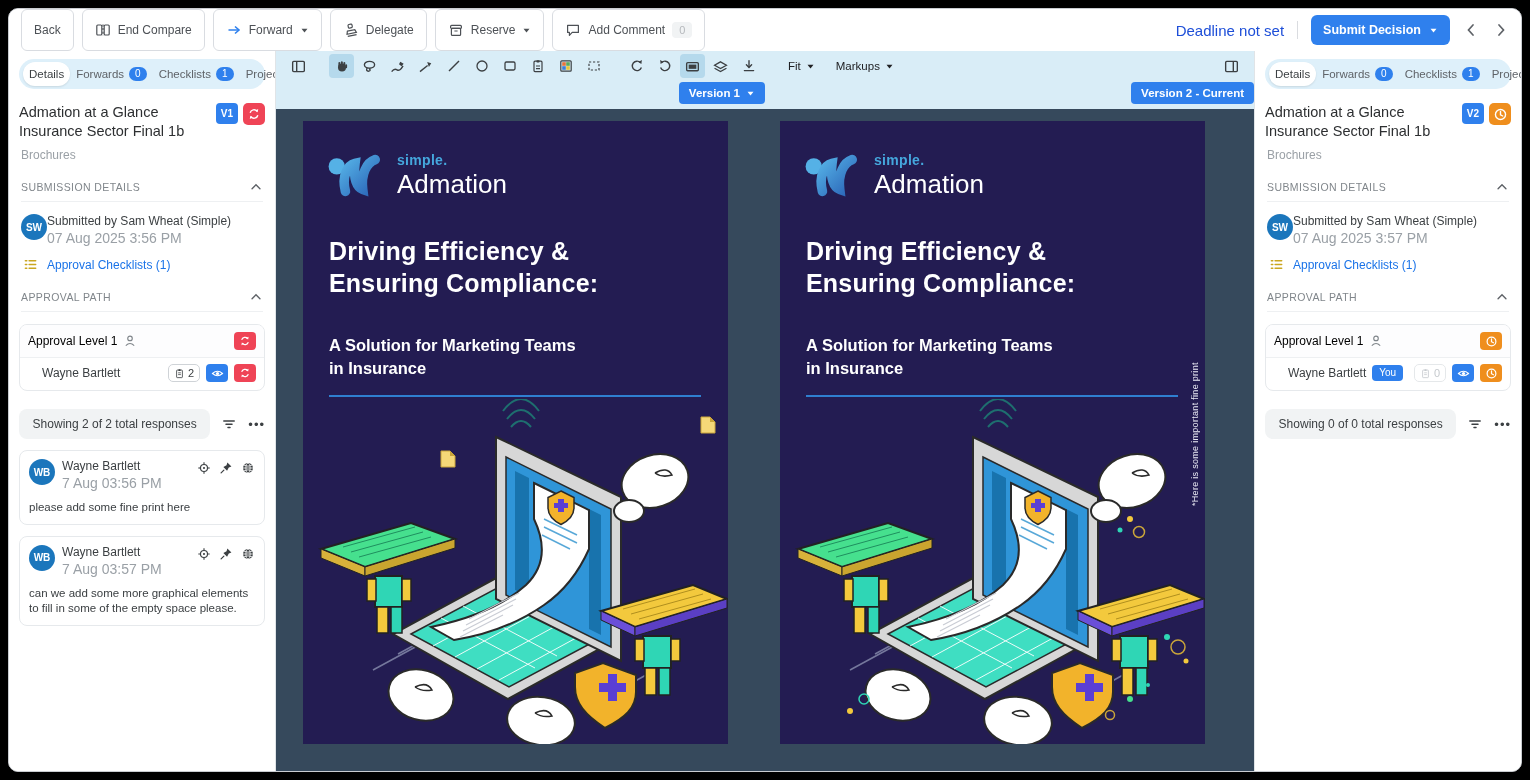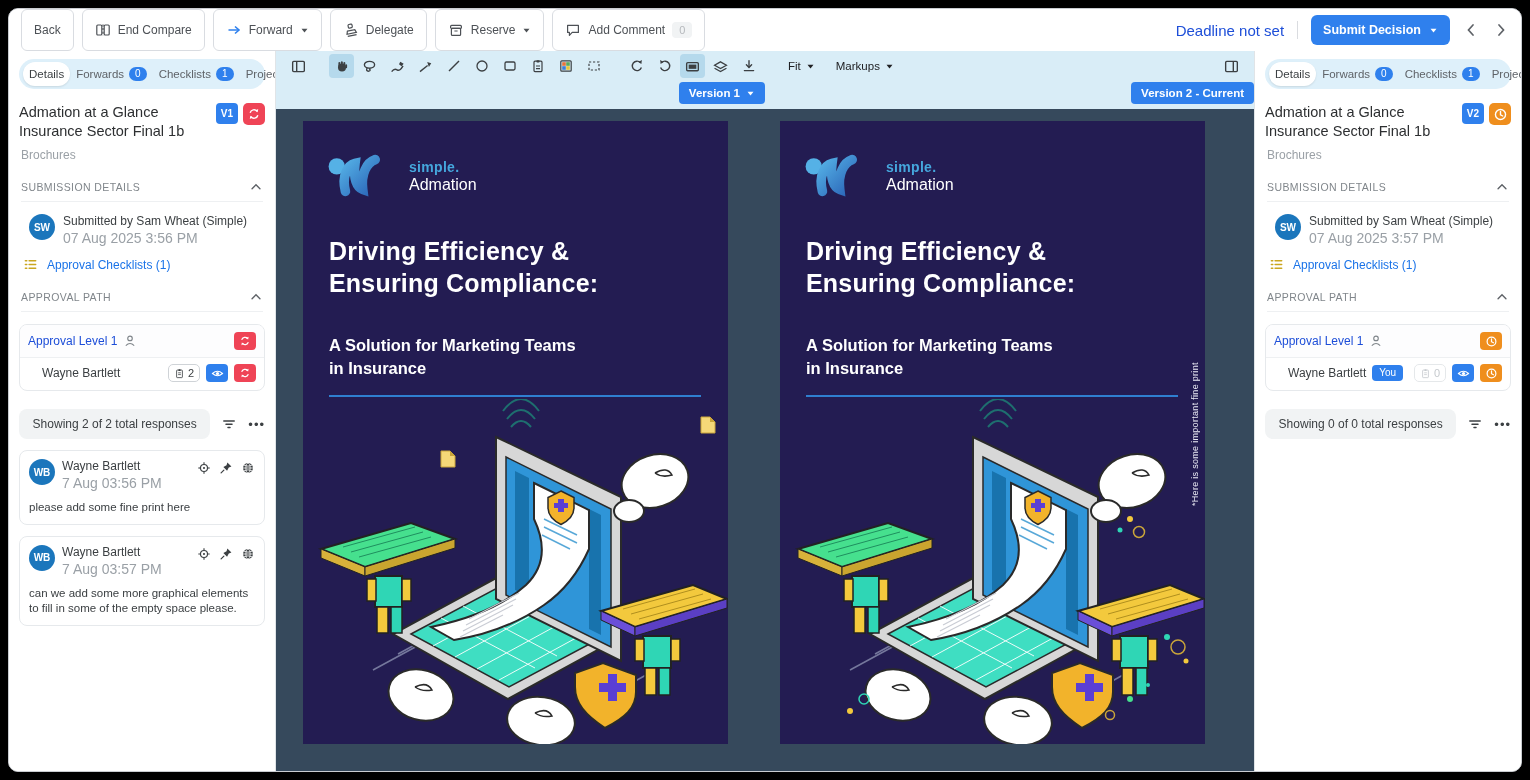--- a/index.html
+++ b/index.html
@@ -28,28 +28,28 @@
 .tab.active{background:#fff;color:#3c4043;box-shadow:0 1px 2px rgba(0,0,0,.1)}
 .nbadge{background:#2f80ed;color:#fff;border-radius:9px;font-size:10px;padding:1px 6px;line-height:12px}
 .doc-head{display:flex;margin:14px 0 0;gap:20px}
 .doc-title{flex:1;font-size:14.5px;color:#2d2f31;line-height:1.32}
 .badge-col{display:flex;gap:5px;align-items:flex-start}
 .vbadge{background:#2f80ed;color:#fff;font-size:10px;font-weight:bold;border-radius:4px;padding:5px 5px}
 .sq{width:22px;height:22px;border-radius:5px;display:flex;align-items:center;justify-content:center}
 .sq.red{background:#ef4456}.sq.orange{background:#ef8e1d}
 .category{color:#9aa0a6;font-size:12px;margin:7px 2px 0}
 .section-h{display:flex;justify-content:space-between;align-items:center;margin:18px 2px 0;color:#80868b;font-size:10.5px;letter-spacing:.4px;border-bottom:1px solid #eef0f2;padding-bottom:7px}
-.subrow{display:flex;gap:8px;margin:12px 10px 0;align-items:flex-start}
+.subrow{display:flex;margin:12px 2px 0;align-items:flex-start}
 .avatar{width:26px;height:26px;min-width:26px;border-radius:50%;background:#1b76bc;color:#fff;font-size:10px;display:flex;align-items:center;justify-content:center;font-weight:bold}
 .sub-name{color:#3c4043;font-size:12px}
 .sub-date{color:#9aa0a6;font-size:14px;margin-top:2px}
 .link-row{display:flex;gap:9px;align-items:center;margin:11px 4px 0}
 .link{color:#1a73e8;font-size:12px;cursor:pointer}
 .appr-card{border:1px solid #e6e9ec;border-radius:8px;margin-top:12px;overflow:hidden}
-.appr-level{display:flex;align-items:center;gap:6px;padding:7px 8px;border-bottom:1px solid #eef0f2;color:#1d4ed8;background:#fdfdfe}
+.appr-level{display:flex;align-items:center;gap:6px;padding:7px 8px;border-bottom:1px solid #eef0f2;color:#000000;background:#fdfdfe}
 .appr-row{display:flex;align-items:center;gap:6px;padding:6px 8px 8px 22px;color:#3c4043}
 .chip-count{display:inline-flex;align-items:center;gap:3px;border:1px solid #cfd3d7;border-radius:5px;padding:2px 5px;font-size:11px;color:#3c4043}
 .chip-count.dim{color:#c6cace;border-color:#e5e8ea}
 .icon-btn-sm{width:22px;height:18px;border-radius:4px;display:flex;align-items:center;justify-content:center;cursor:pointer}
 .icon-btn-sm.blue{background:#2f80ed}
 .icon-btn-sm.red{background:#ef4456}
 .icon-btn-sm.orange{background:#ef8e1d}
 .resp-bar{display:flex;align-items:center;gap:11px;margin-top:18px}
 .resp-pill{flex:1;background:#f1f3f4;border-radius:8px;height:30px;display:flex;align-items:center;justify-content:center;color:#3c4043;font-size:12px}
 .more-dots{font-size:13px;letter-spacing:1px;color:#3c4043;cursor:pointer}
@@ -63,23 +63,23 @@
 .tool{width:25px;height:24px;border-radius:4px;display:flex;align-items:center;justify-content:center;cursor:pointer}
 .tool.active{background:#b5d9ec}
 .tool-sep{width:12px}
 .tool-label{font-size:11.5px;display:flex;align-items:center;gap:5px;padding:0 9px;color:#202124;cursor:pointer}
 .spacer{flex:1}
 .version-row{height:28px;min-height:28px;background:#d9edf7;display:flex;align-items:flex-start;padding-top:1px}
 .vr-half{flex:1;display:flex;justify-content:flex-end}
 .vbtn{background:#2f80ed;color:#fff;font-size:11.5px;font-weight:bold;border-radius:4px;height:22px;padding:0 10px;display:inline-flex;align-items:center;gap:6px;cursor:pointer}
 .canvas{flex:1;background:#36495c;display:flex;padding:12px 27px 0;gap:52px;overflow:hidden}
 .page{width:425px;height:623px;background:#231c52;position:relative;flex:none}
-.logo-row{position:absolute;left:24px;top:30px;display:flex;align-items:center;gap:24px}
+.logo-row{position:absolute;left:24px;top:30px;display:flex;align-items:center;gap:12px}
 .logo-text .lt1{color:#45a7dd;font-size:14px;font-weight:bold;letter-spacing:.3px}
-.logo-text .lt2{color:#fff;font-size:16px;margin-top:1px}
+.logo-text .lt2{color:#fff;font-size:26px;margin-top:1px}
 .headline{position:absolute;left:26px;top:114px;color:#fff;font-size:25px;font-weight:bold;line-height:1.28;letter-spacing:.2px}
 .subhead{position:absolute;left:26px;top:213px;color:#fff;font-size:16.5px;font-weight:bold;line-height:1.4}
 .rule{position:absolute;left:26px;top:274px;width:372px;height:2px;background:#2f7fd0}
 .illu-slot{position:absolute;left:0;top:278px;width:425px;height:345px}
 .illu-slot svg{width:100%;height:100%}
 .fineprint{position:absolute;right:5px;top:213px;height:172px;color:#e9e9f4;font-size:9px;writing-mode:vertical-rl;transform:rotate(180deg);letter-spacing:.3px;white-space:nowrap}
 .page--v1 .v2-extra{display:none}
 .page--v2 .v1-extra{display:none}
 .ic{display:block}
 </style>

